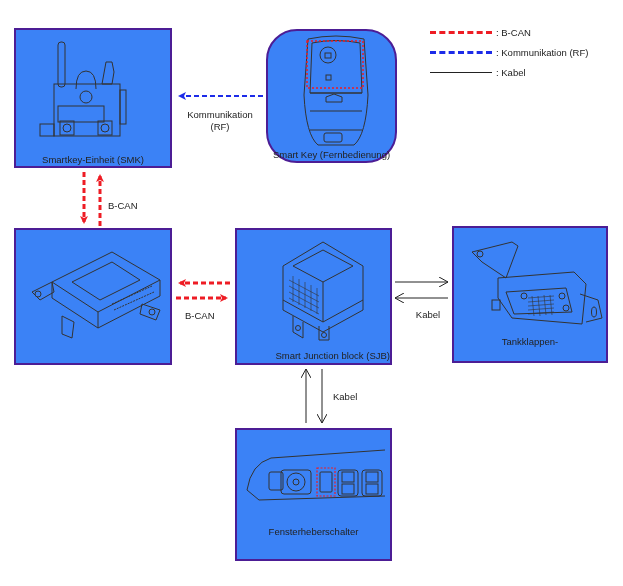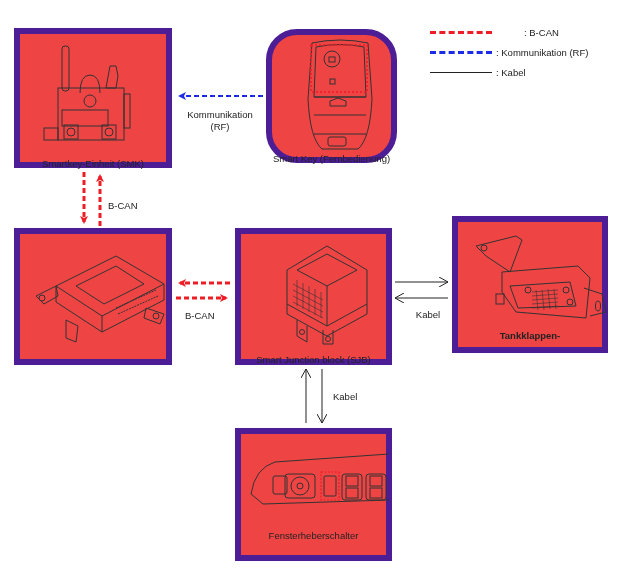--- a/index.html
+++ b/index.html
@@ -1,30 +1,30 @@
 <!DOCTYPE html>
 <html><head>
 <meta charset="utf-8">
 <style>
   html,body{margin:0;padding:0;background:#fff;}
   body{width:623px;height:586px;position:relative;overflow:hidden;font-family:"Liberation Sans",sans-serif;font-size:10px;color:#222;}
-  .box{position:absolute;border:6px solid #4c1d95;background:#ef4444;box-sizing:border-box;}
+  .box{position:absolute;border:2px solid #4c1d95;background:#3b82f6;box-sizing:border-box;}
   .cap{position:absolute;left:0;right:0;text-align:center;font-size:9.5px;line-height:12px;color:#222;}
   .lbl{position:absolute;font-size:9.5px;line-height:12px;color:#222;text-align:center;}
   .legend-item{position:absolute;left:430px;height:12px;display:flex;align-items:center;}
   .legend-line{width:62px;height:0;margin-right:4px;}
   .legend-text{font-size:9.5px;}
   svg.ill{position:absolute;}
   #arrows{position:absolute;left:0;top:0;}
 </style>
 </head>
 <body>
 
 <div>
-  <div class="legend-item" style="top:26px;gap:28px;">
+  <div class="legend-item" style="top:26px;">
     <div class="legend-line" style="border-top:3px dashed #ee1c24;"></div>
     <span class="legend-text">: B-CAN</span>
   </div>
   <div class="legend-item" style="top:46px;">
     <div class="legend-line" style="border-top:3px dashed #1c2be8;"></div>
     <span class="legend-text">: Kommunikation (RF)</span>
   </div>
   <div class="legend-item" style="top:66px;">
     <div class="legend-line" style="border-top:1px solid #222;"></div>
     <span class="legend-text">: Kabel</span>
@@ -98,24 +98,24 @@
       <circle cx="35" cy="92" r="2.5"></circle>
       <path d="M56 90 l0 14 l10 0 l0 -14"></path>
       <circle cx="61" cy="99" r="2.5"></circle>
       <line x1="60" y1="46" x2="60" y2="86"></line>
     </g>
     <g stroke="#333" stroke-width="0.6">
       <path d="M26 44 L56 60 M26 50 L56 66 M26 56 L56 72 M26 62 L56 78"></path>
       <path d="M30 40 L30 66 M36 43 L36 69 M42 46 L42 72 M48 49 L48 75 M54 52 L54 78"></path>
     </g>
   </svg>
-  <div class="cap" style="top:120px;">Smart Junction block (SJB)</div>
+  <div class="cap" style="top:120px;text-align:right;">Smart Junction block (SJB)</div>
 </div>
 
-<div class="box" style="left:452px;top:216px;width:156px;height:137px;font-weight:bold;">
+<div class="box" style="left:452px;top:226px;width:156px;height:137px;">
   <svg class="ill" style="left:8px;top:4px;" width="142" height="100" viewBox="0 0 142 100">
     <g fill="none" stroke="#333" stroke-width="1">
       <path d="M10 20 L50 10 L56 14 L44 46 L20 30 Z"></path>
       <circle cx="18" cy="22" r="3"></circle>
       <path d="M36 46 L112 40 L124 52 L120 92 L50 86 L36 66 Z"></path>
       <path d="M44 60 L104 56 L110 80 L52 82 Z"></path>
       <path d="M118 62 L136 68 L140 86 L124 90"></path>
       <ellipse cx="132" cy="80" rx="2.5" ry="5"></ellipse>
       <circle cx="62" cy="64" r="3"></circle>
       <circle cx="100" cy="64" r="3"></circle>

